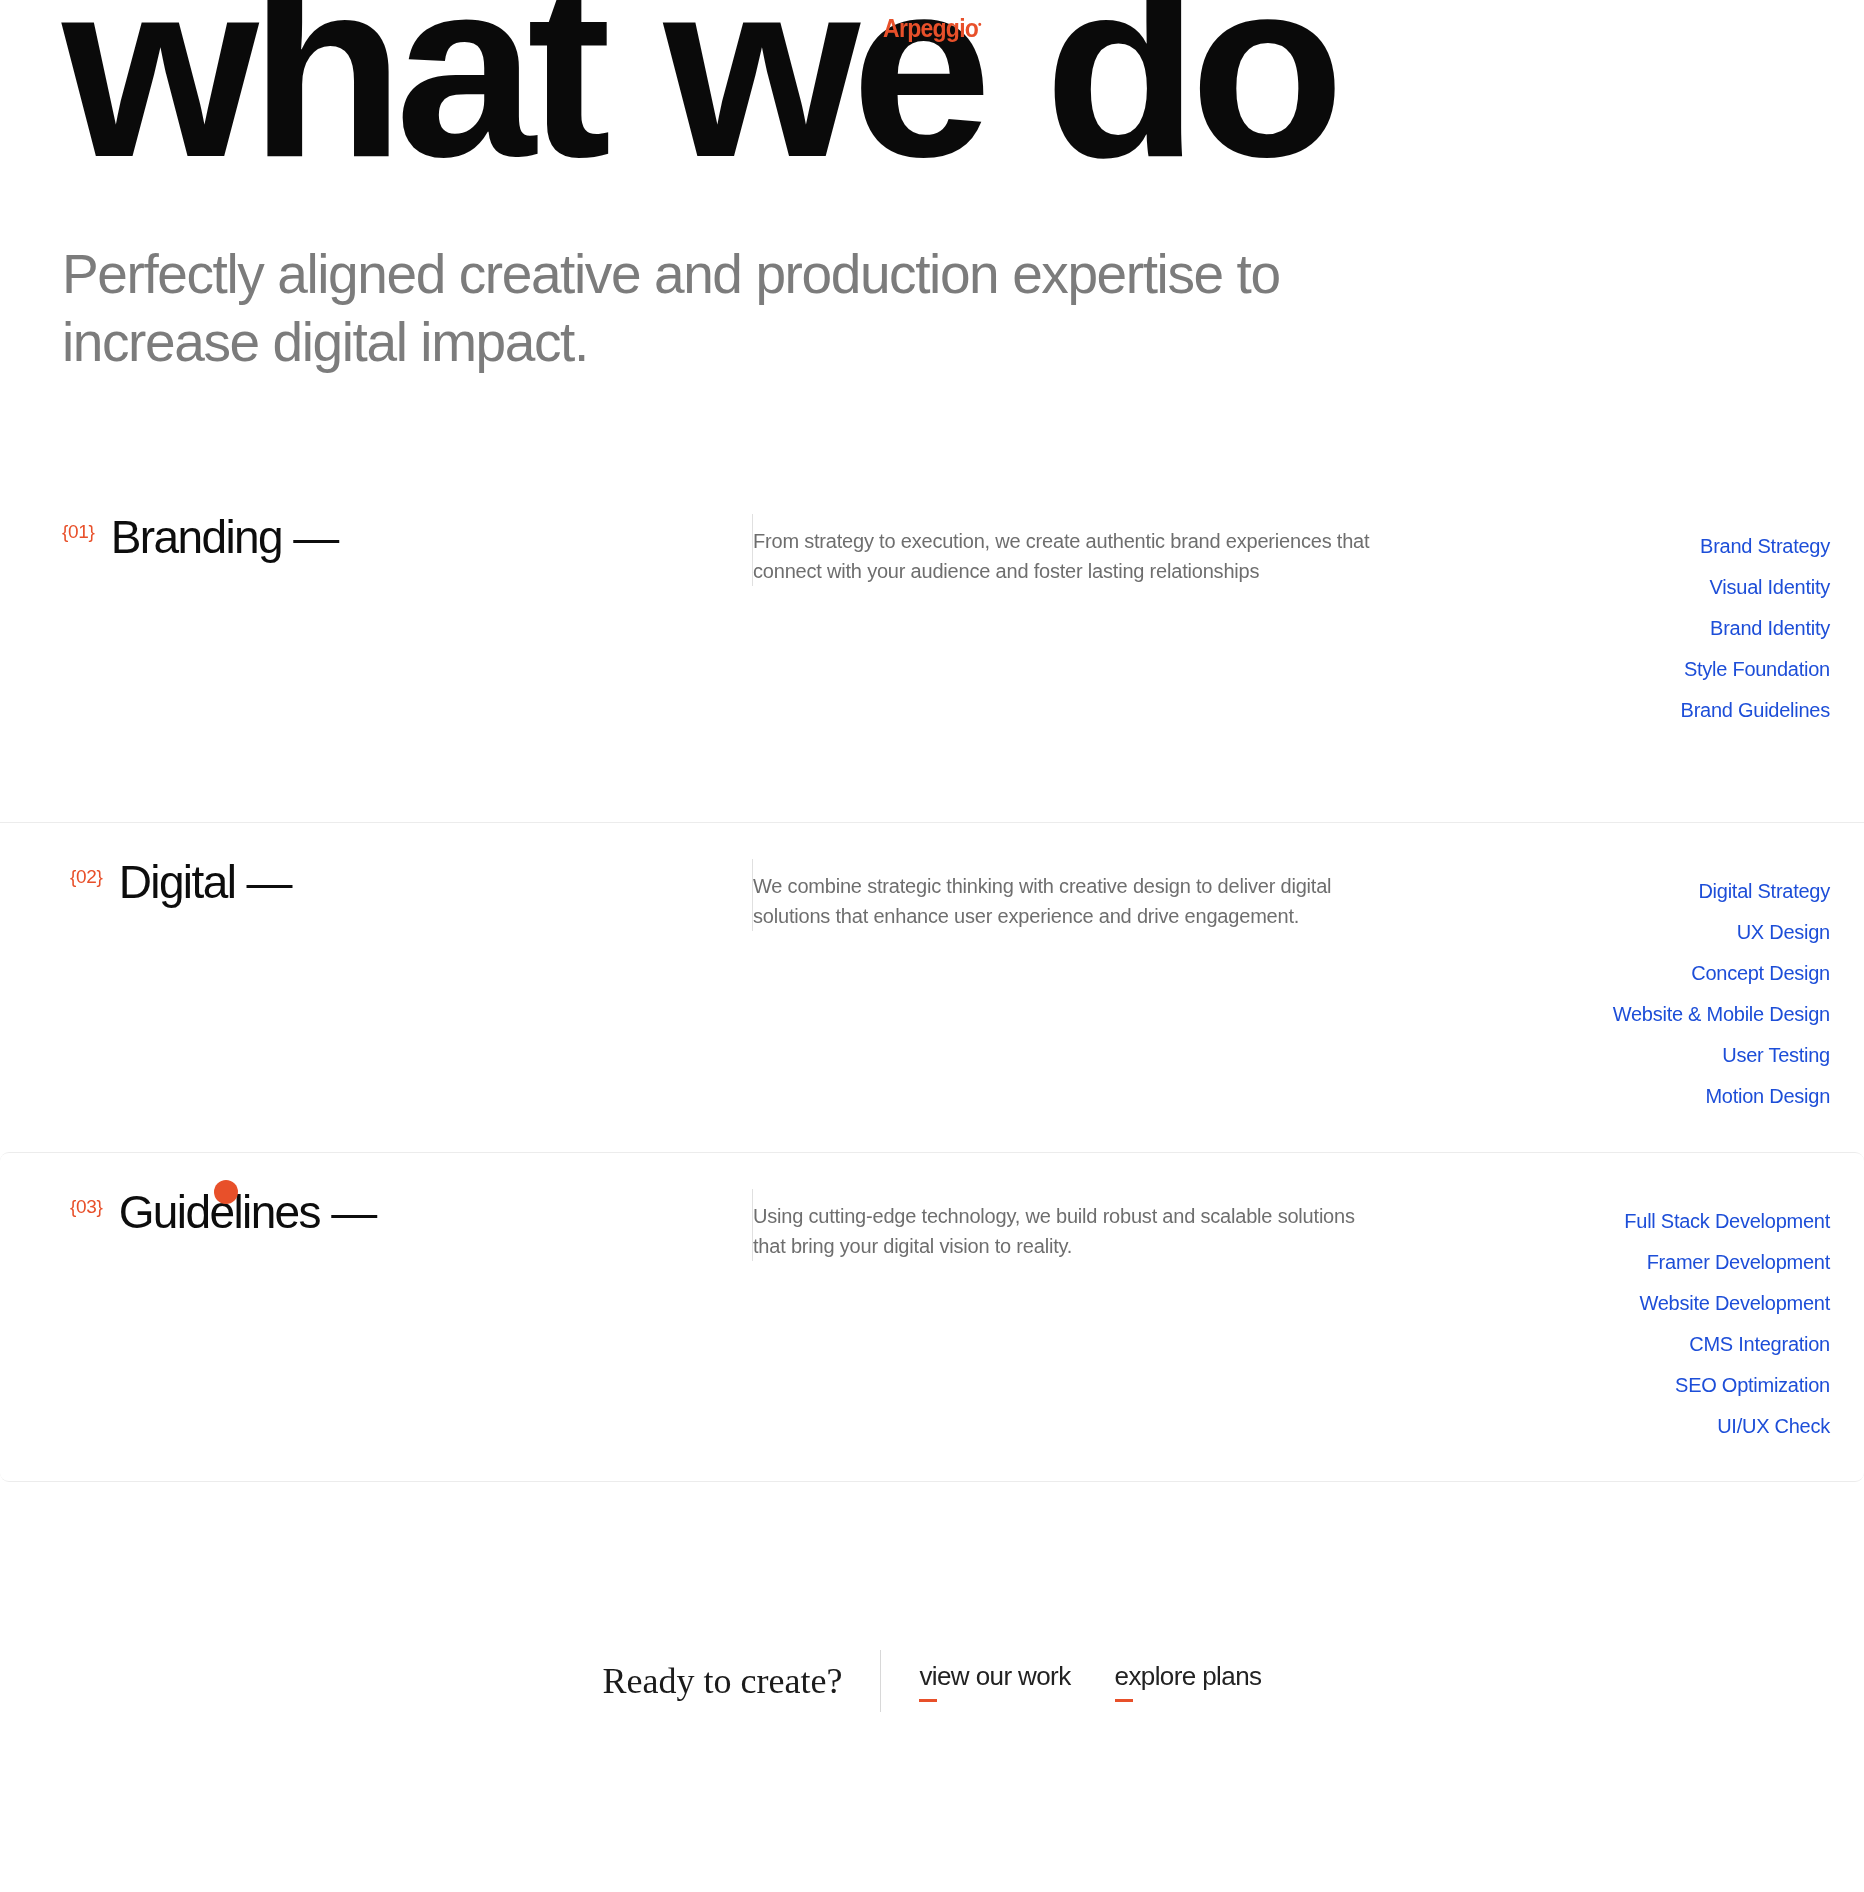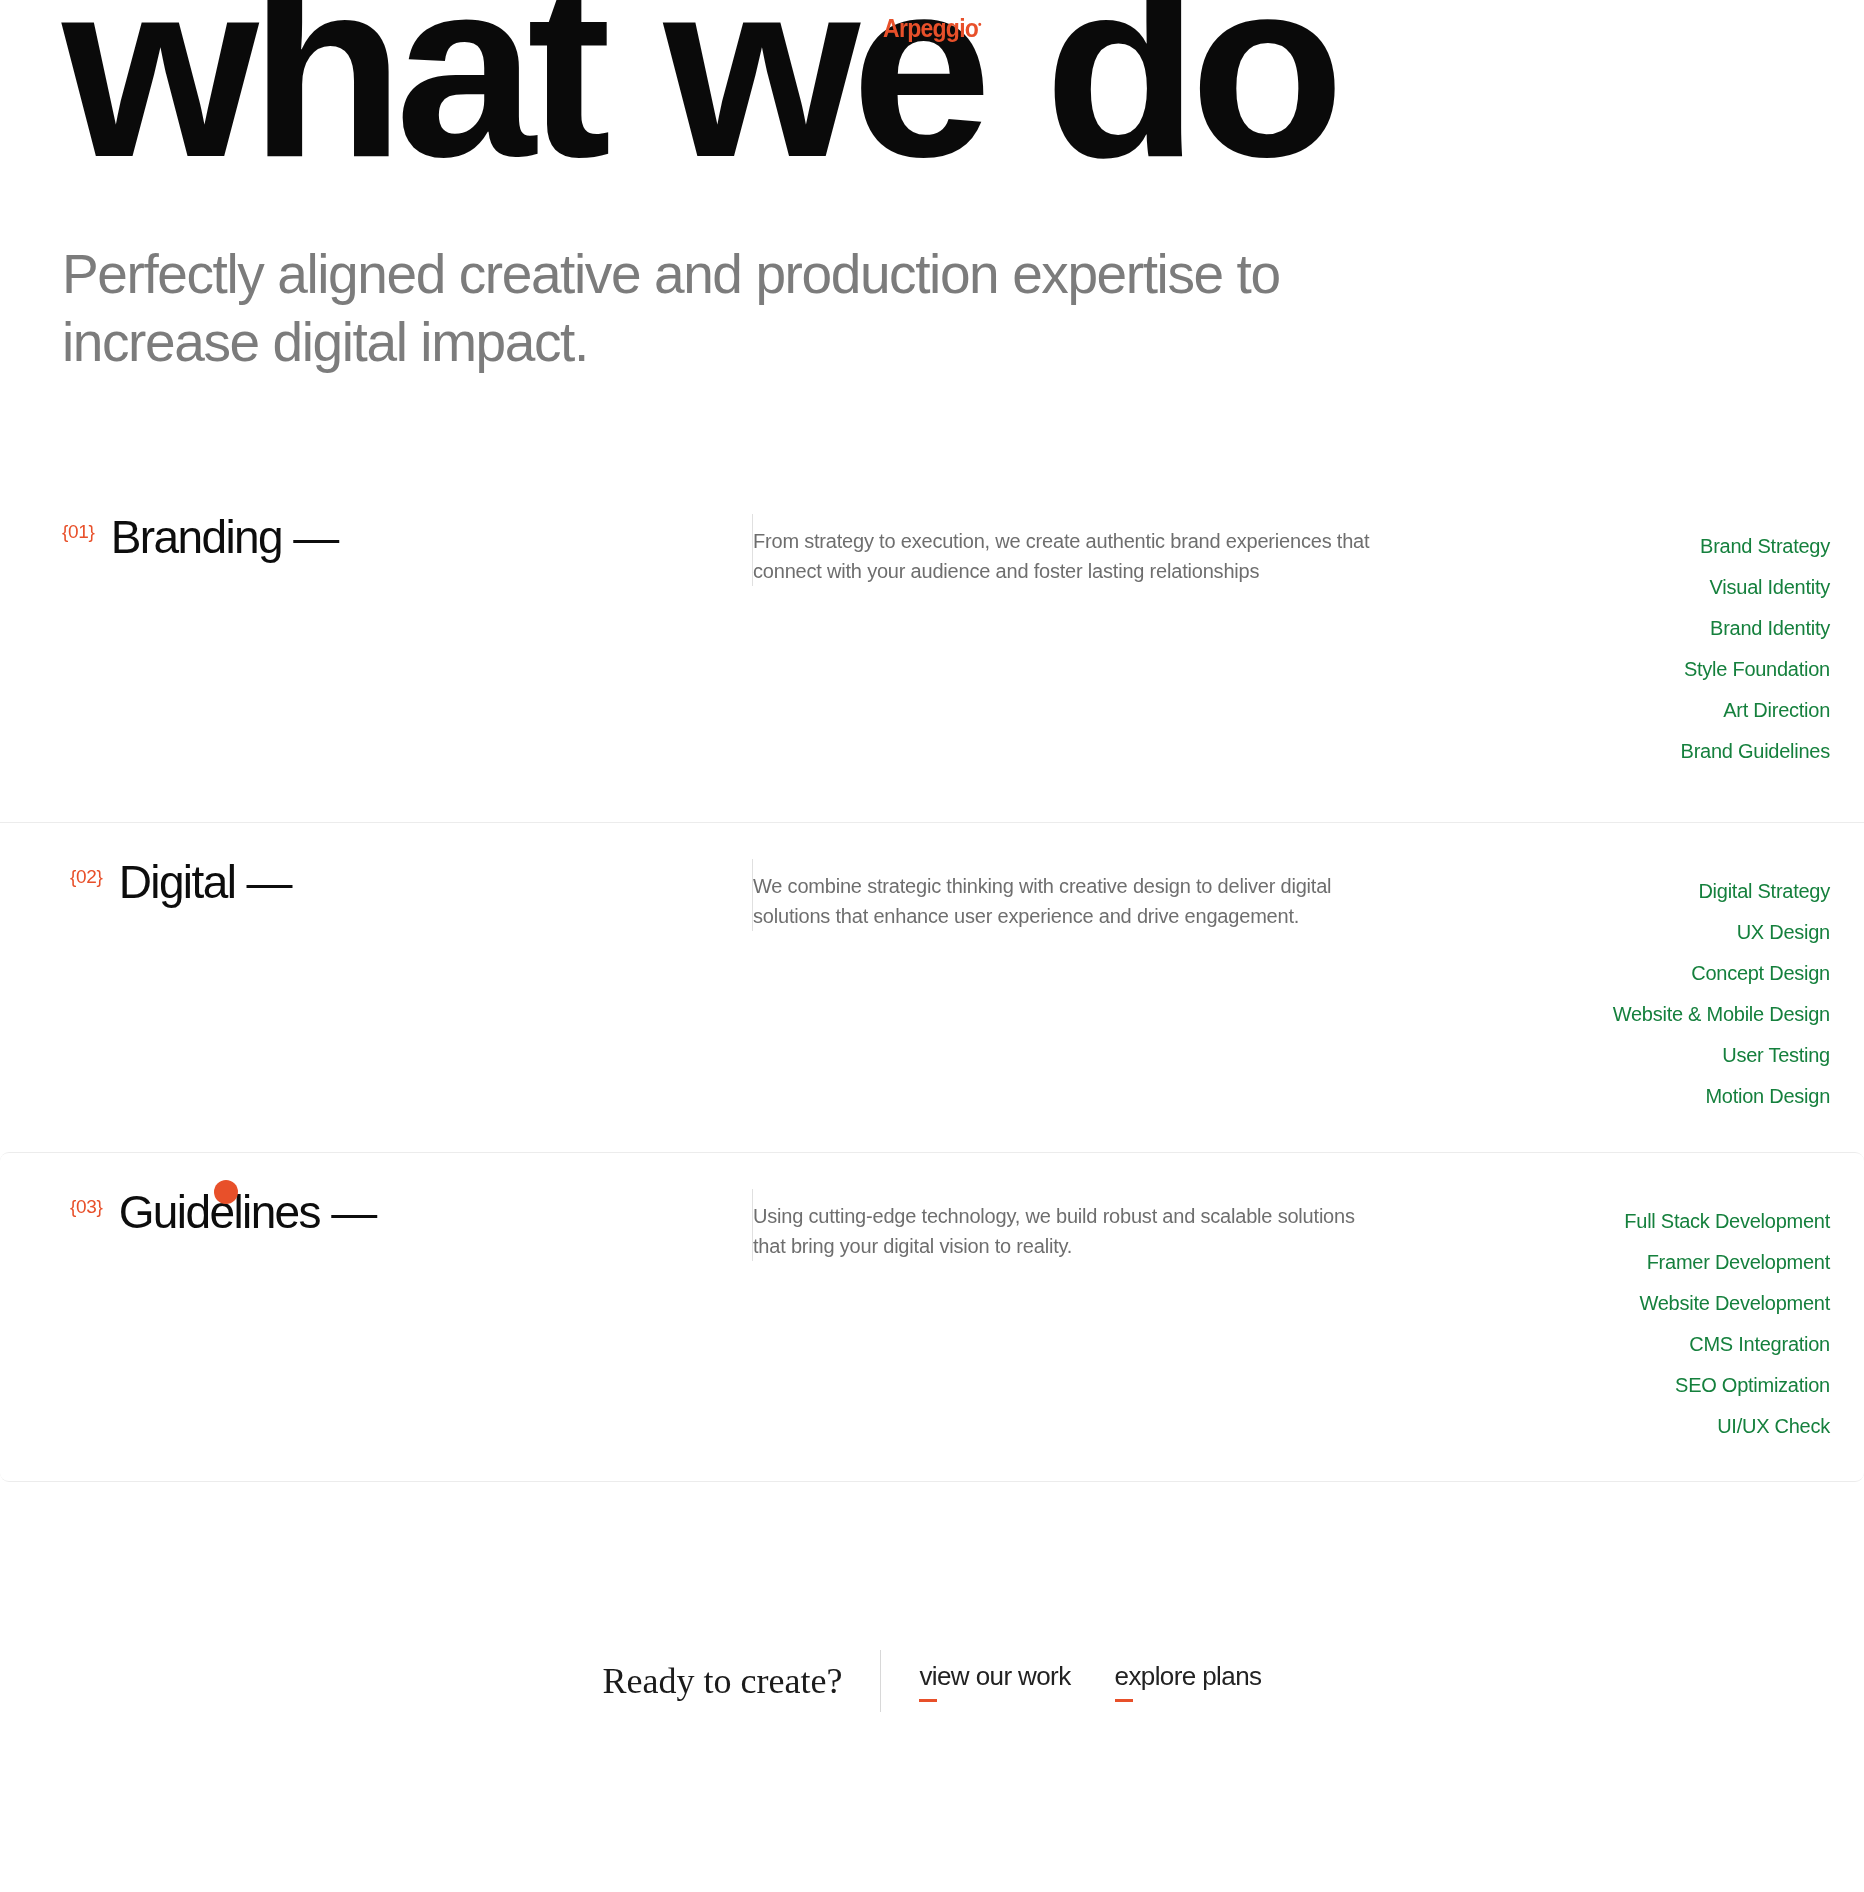--- a/index.html
+++ b/index.html
@@ -145,21 +145,21 @@
 
   .col-tags {
     flex: 1 1 auto;
     text-align: right;
     padding-top: 12px;
     padding-right: 2px;
   }
   .tag-item {
     font-size: 20px;
     line-height: 41px;
-    color: #15803d;
+    color: #1d4ed8;
     letter-spacing: -0.25px;
     white-space: nowrap;
   }
 
   
   .row-branding .col-title { padding-left: 30px; }
   .row-digital  .col-title { padding-left: 38px; }
   .row-development .col-title { padding-left: 38px; }
 
   .row-branding .col-desc { margin-left: 0px; }
@@ -249,21 +249,20 @@
           <span class="srv-name"><span>Branding</span> <span class="em-dash">—</span></span>
         </div>
         <div class="col-desc">
           <p class="srv-desc">From strategy to execution, we create authentic brand experiences that connect with your audience and foster lasting relationships</p>
         </div>
         <div class="col-tags">
           <div class="tag-item">Brand Strategy</div>
           <div class="tag-item">Visual Identity</div>
           <div class="tag-item">Brand Identity</div>
           <div class="tag-item">Style Foundation</div>
-          <div class="tag-item">Art Direction</div>
           <div class="tag-item">Brand Guidelines</div>
         </div>
       </div>
     </div>
 
     <div class="service-row row-digital">
       <div class="row-inner">
         <div class="col-title">
           <span class="srv-num">{02}</span>
           <span class="srv-name"><span>Digital</span> <span class="em-dash">—</span></span>

